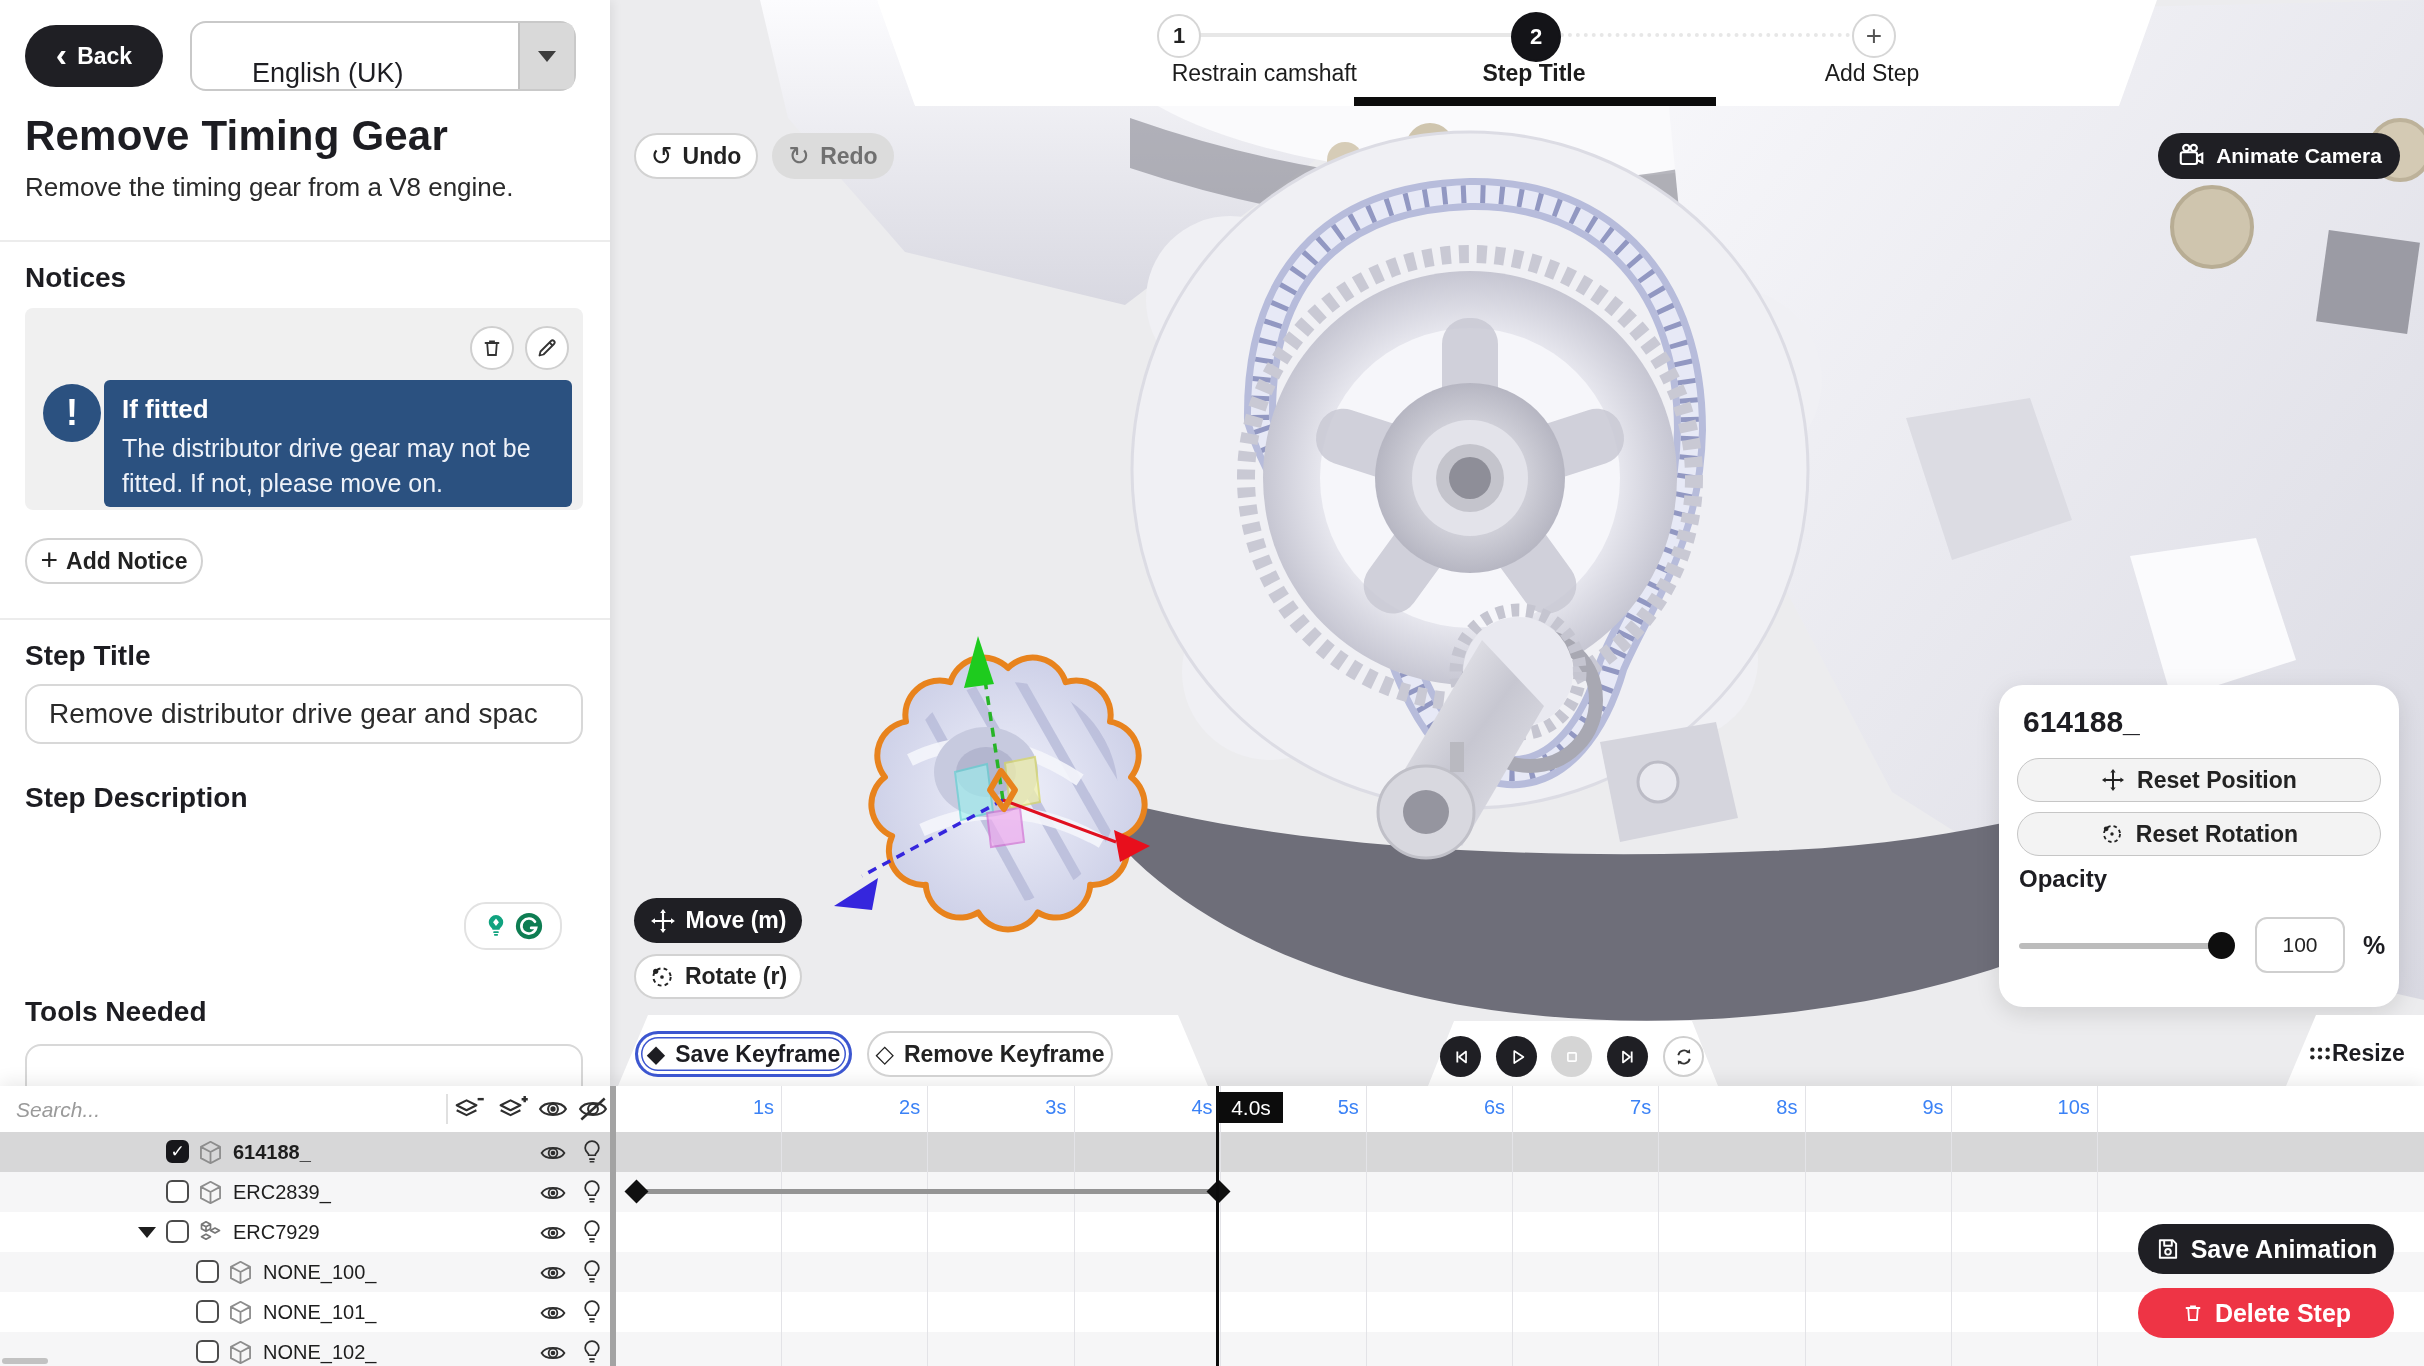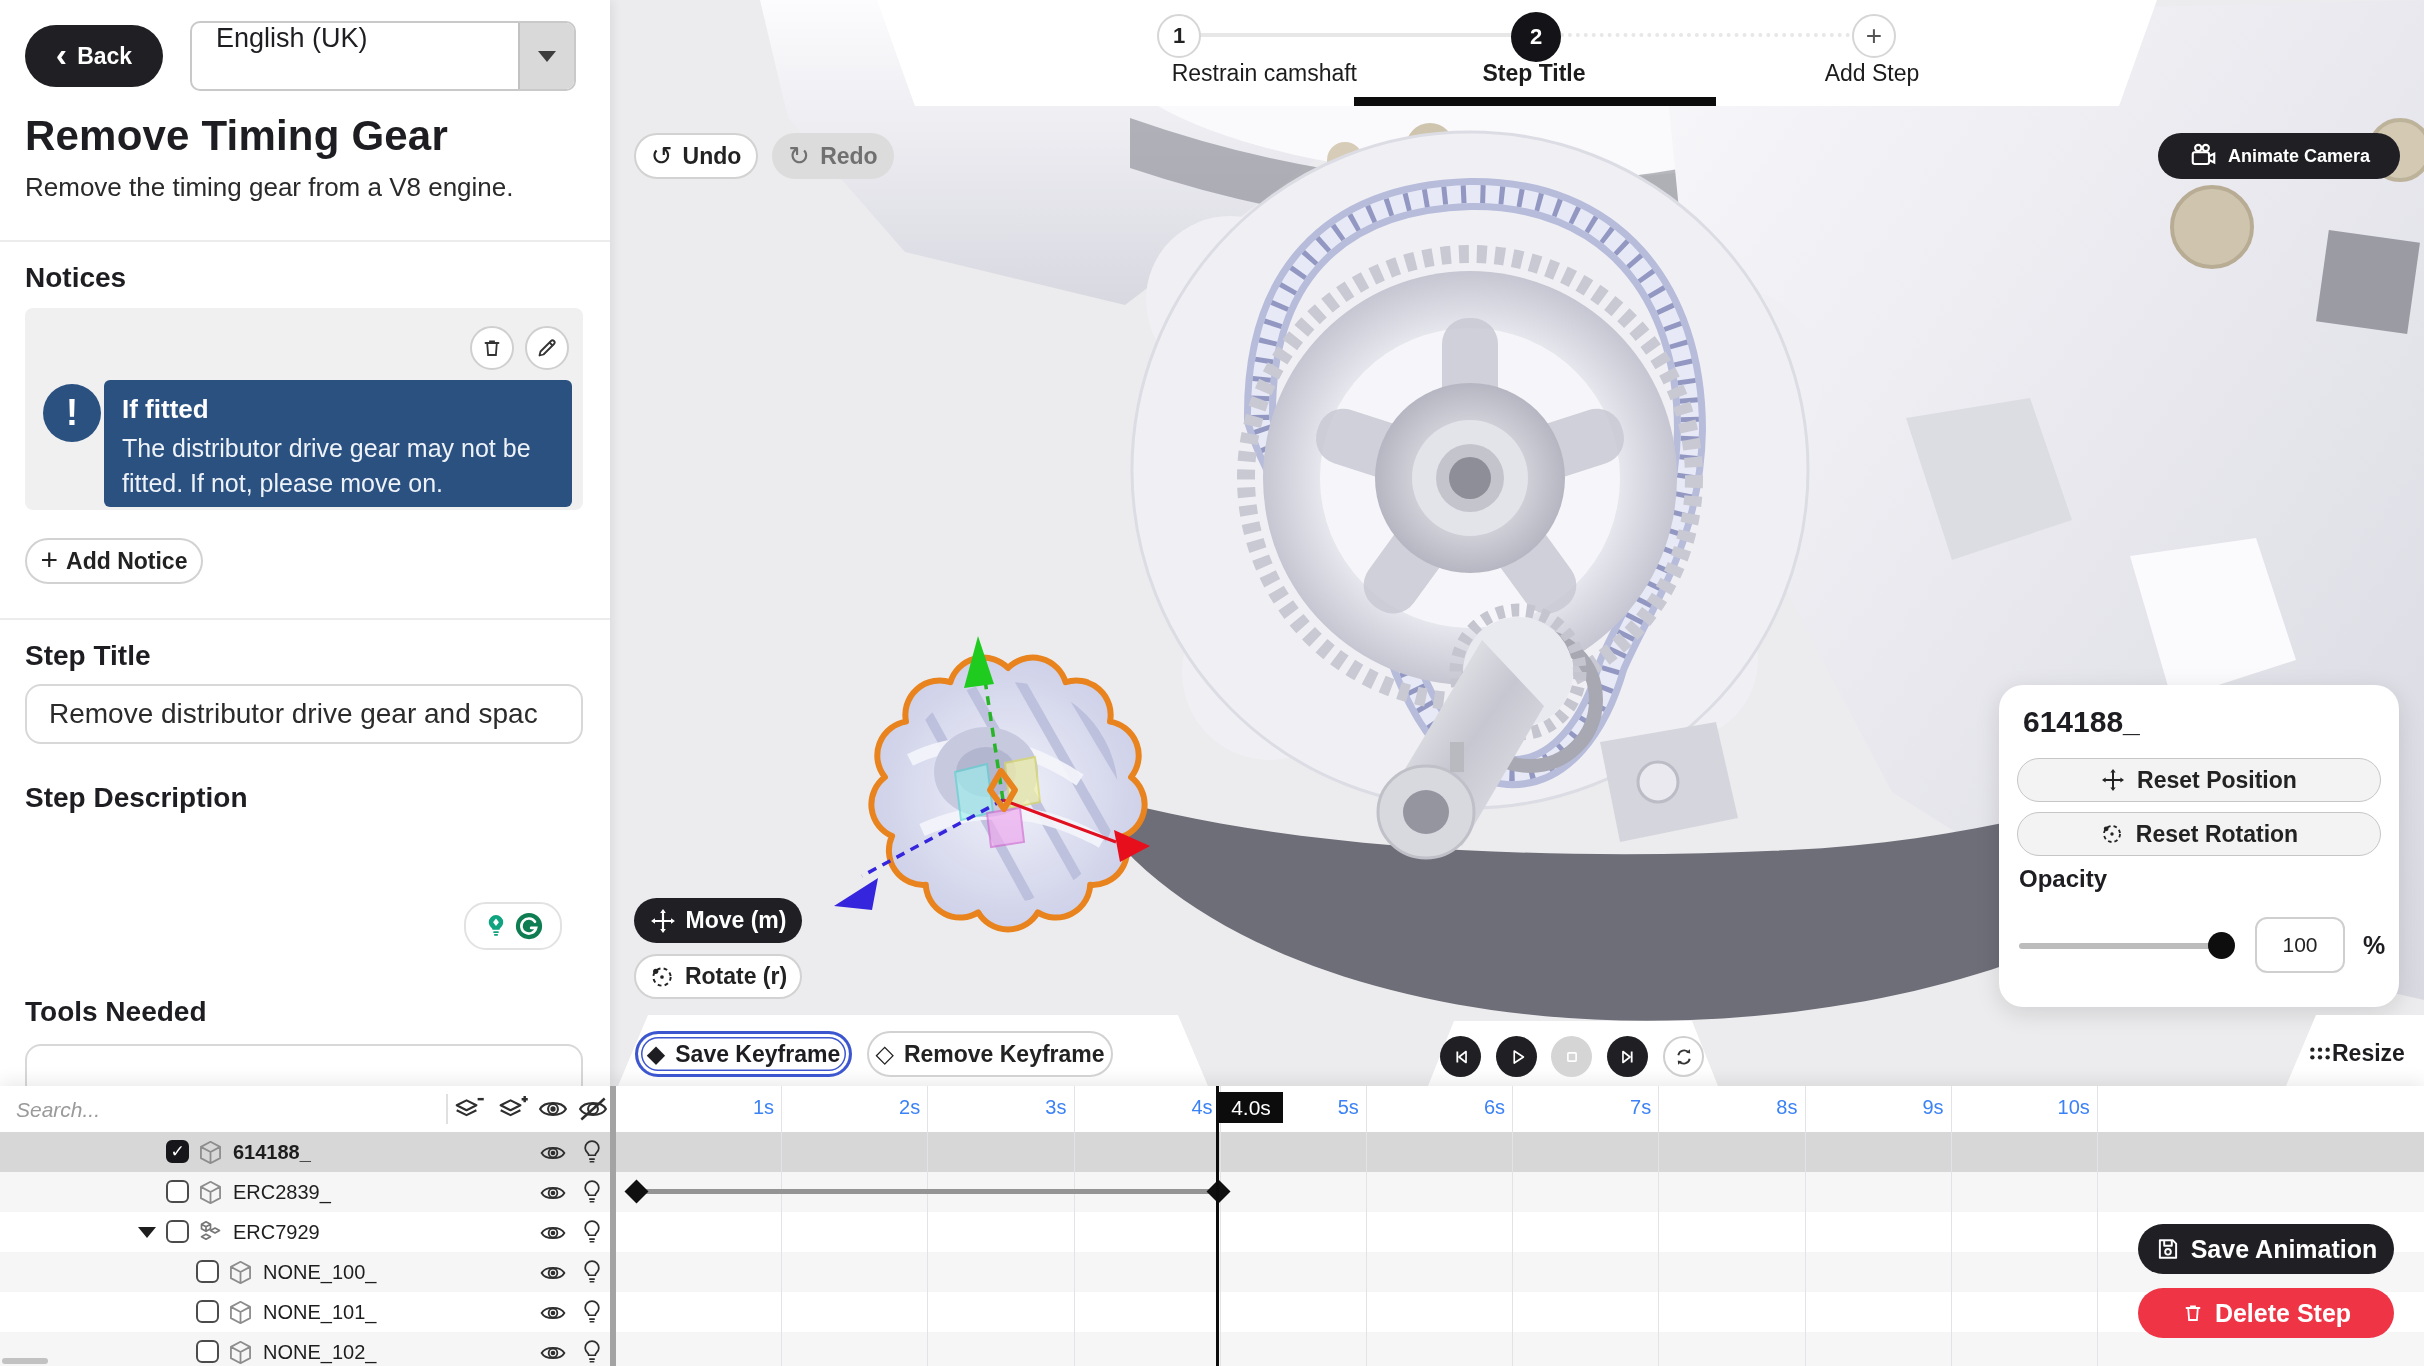--- a/index.html
+++ b/index.html
@@ -28,21 +28,21 @@
   .pill.light{background:#fff;color:#222;border:2px solid #d2d2d2;}
   .pill.gray{background:#dcdcdc;color:#707070;border:none;}
   .pill.red{background:#ee3445;color:#fff;border:none;}
 
   
   #sidebar{position:absolute;left:0;top:0;width:610px;height:1086px;background:#fff;z-index:10;
            box-shadow:3px 0 10px rgba(0,0,0,.07);}
   #back-btn{position:absolute;left:25px;top:25px;width:138px;height:62px;}
   #back-btn .chev{font-size:34px;line-height:0;margin-top:-4px;}
   #lang-select{position:absolute;left:190px;top:21px;width:386px;height:70px;background:#fff;border:2px solid #c9c9c9;
-               border-radius:10px;display:flex;align-items:flex-start;cursor:pointer;box-sizing:border-box;}
+               border-radius:16px;display:flex;align-items:flex-end;cursor:pointer;box-sizing:border-box;padding-left:36px;}
   #lang-select .lang-text{font-size:27px;padding-left:24px;flex:1;}
   #lang-select .caret-box{width:54px;align-self:stretch;background:#d9d9d9;border-left:2px solid #c2c2c2;
                border-radius:0 8px 8px 0;display:flex;align-items:center;justify-content:center;}
   .caret-down{width:0;height:0;border-left:9px solid transparent;border-right:9px solid transparent;border-top:11px solid #3d3d3d;}
   #page-title{position:absolute;left:25px;top:112px;font-size:42px;font-weight:800;letter-spacing:.2px;}
   #page-subtitle{position:absolute;left:25px;top:172px;font-size:26px;color:#2a2a2a;}
   .divider{position:absolute;left:0;width:610px;height:0;border-top:2px solid #ececec;}
   .side-h{position:absolute;left:25px;font-size:28px;font-weight:800;}
 
   #notice-card{position:absolute;left:25px;top:308px;width:558px;height:202px;background:#f0f0f0;border-radius:8px;}
@@ -64,21 +64,21 @@
   #step-desc{top:828px;height:140px;padding-top:18px;font-size:27px;resize:none;font-style:italic;}
   #step-desc::placeholder{color:#8d8d8d;font-style:italic;}
   #grammarly{position:absolute;left:464px;top:902px;width:94px;height:44px;background:#fff;border:2px solid #e2e2e2;
              border-radius:22px;display:flex;align-items:center;justify-content:center;gap:4px;}
   #tools-input{top:1044px;height:60px;}
 
   
   #undo-btn{position:absolute;left:634px;top:133px;width:124px;height:46px;z-index:6;font-size:23px;}
   #redo-btn{position:absolute;left:772px;top:133px;width:122px;height:46px;z-index:6;font-size:23px;}
   .spin{font-size:26px;font-weight:400;}
-  #animate-camera{position:absolute;left:2158px;top:133px;width:242px;height:46px;z-index:6;font-size:18px;}
+  #animate-camera{position:absolute;left:2158px;top:133px;width:242px;height:46px;z-index:6;font-size:21px;}
   #move-btn{position:absolute;left:634px;top:898px;width:168px;height:45px;z-index:6;font-size:23px;}
   #rotate-btn{position:absolute;left:634px;top:954px;width:168px;height:45px;z-index:6;font-size:23px;}
 
   
   #inspector{position:absolute;left:1999px;top:685px;width:400px;height:322px;background:#fff;border-radius:24px;z-index:6;
              box-shadow:0 6px 24px rgba(0,0,0,.12);}
   #part-name{position:absolute;left:24px;top:20px;font-size:30px;font-weight:800;}
   .reset-btn{position:absolute;left:18px;width:364px;height:44px;border-radius:22px;background:#f3f3f3;border:1.5px solid #c6c6c6;
              display:flex;align-items:center;justify-content:center;gap:12px;font-size:23px;font-weight:600;cursor:pointer;box-sizing:border-box;color:#222;}
   #opacity-label{position:absolute;left:20px;top:180px;font-size:24px;font-weight:800;}

